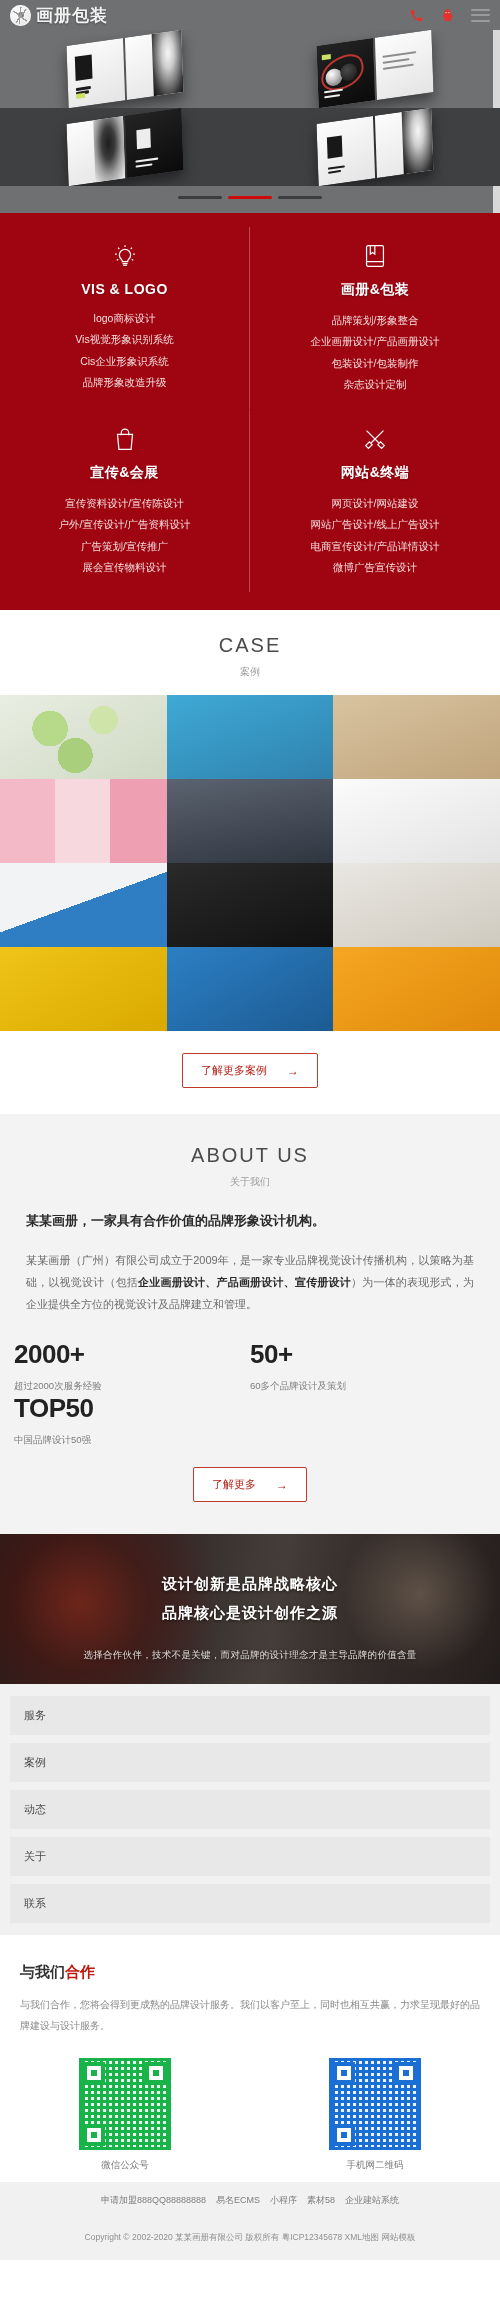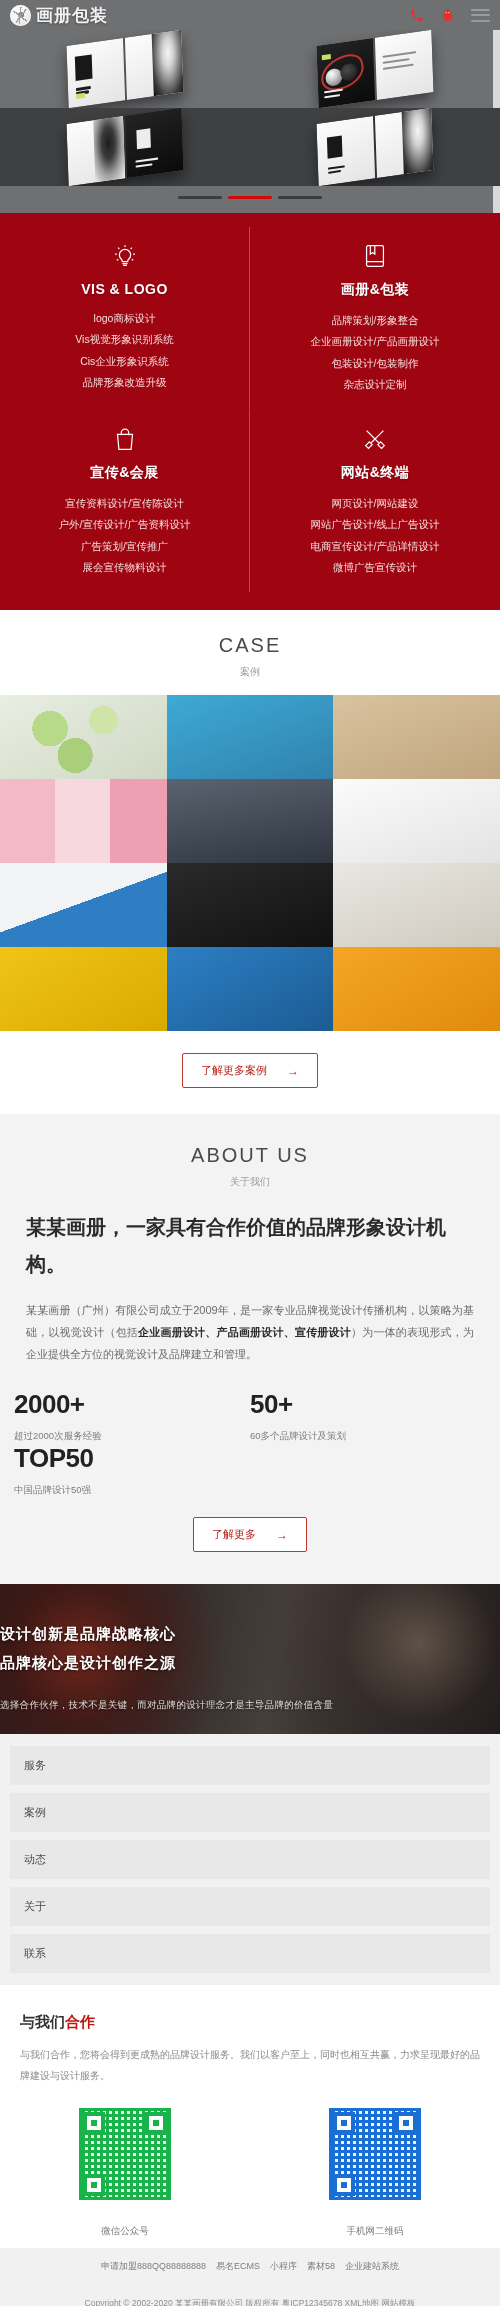--- a/index.html
+++ b/index.html
@@ -124,34 +124,34 @@
   .btn-more{
     display:inline-flex;align-items:center;gap:20px;
     border:1px solid #c0392b;color:#b32119;background:#fff;
     font-size:11px;padding:9px 18px;border-radius:2px;cursor:pointer;
   }
   .btn-more .arw{font-size:12px;line-height:1;}
 
   
   .about{background:#f3f3f3;padding:26px 0 28px;}
   .about-lead{
-    font-size:20px;font-weight:bold;color:#2b2b2b;line-height:1.85;
+    font-size:13px;font-weight:bold;color:#2b2b2b;line-height:1.85;
     padding:4px 26px 0;text-align:left;
   }
   .about-body{
     font-size:11px;color:#6a6a6a;line-height:2;padding:16px 26px 0;text-align:justify;
   }
   .about-body b{color:#2b2b2b;}
   .stats{display:grid;grid-template-columns:repeat(2,1fr);padding:24px 14px 0;text-align:left;}
   .stat-num{font-size:26px;font-weight:bold;color:#222;letter-spacing:-.5px;}
   .stat-lbl{font-size:9.5px;color:#7d7d7d;margin-top:10px;}
 
   
   .banner{
-    position:relative;height:150px;overflow:hidden;color:#fff;text-align:left;
+    position:relative;height:150px;overflow:hidden;color:#fff;text-align:center;
     background:#2a2527;
   }
   .banner-bg{
     position:absolute;inset:0;
     background:
       radial-gradient(circle at 16% 46%, rgba(184,58,38,.85) 0%, rgba(120,28,20,.55) 16%, rgba(0,0,0,0) 34%),
       radial-gradient(circle at 84% 40%, rgba(210,180,150,.55) 0%, rgba(90,70,60,.35) 18%, rgba(0,0,0,0) 40%),
       linear-gradient(100deg,#3a2d2c 0%,#4a4240 32%,#6a5f59 55%,#40393a 80%,#2b2526 100%);
   }
   .banner-bg:after{
@@ -197,21 +197,21 @@
       repeating-linear-gradient(0deg, #1a6fd4 0 3px, transparent 3px 6px),
       repeating-linear-gradient(90deg, #1a6fd4 0 3px, transparent 3px 6px);
   }
   .qr-eye{position:absolute;width:22px;height:22px;border:4px solid #18b44a;background:#fff;}
   .qr.blue .qr-eye{border-color:#1a6fd4;}
   .qr-eye:after{content:"";position:absolute;inset:4px;background:#18b44a;}
   .qr.blue .qr-eye:after{background:#1a6fd4;}
   .qr-eye.tl{left:4px;top:4px;}
   .qr-eye.tr{right:4px;top:4px;}
   .qr-eye.bl{left:4px;bottom:4px;}
-  .qr-cap{font-size:9.5px;color:#7a7a7a;margin-top:25px;}
+  .qr-cap{font-size:9.5px;color:#7a7a7a;margin-top:9px;}
 
   
   .footer{background:#f1f1f1;padding:12px 10px 16px;text-align:center;}
   .f-links{font-size:9px;color:#7d7d7d;display:flex;flex-wrap:wrap;justify-content:center;gap:10px;}
   .f-links span{cursor:pointer;}
   .f-copy{font-size:8.5px;color:#909090;margin-top:23px;line-height:1.7;}
 </style>
 </head>
 <body>
 

